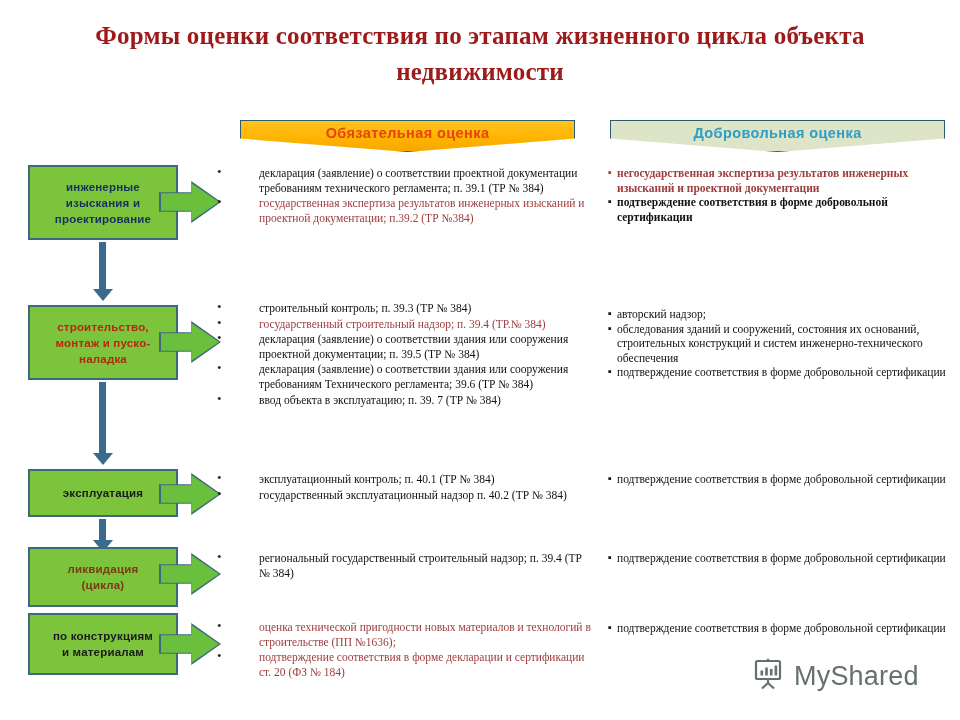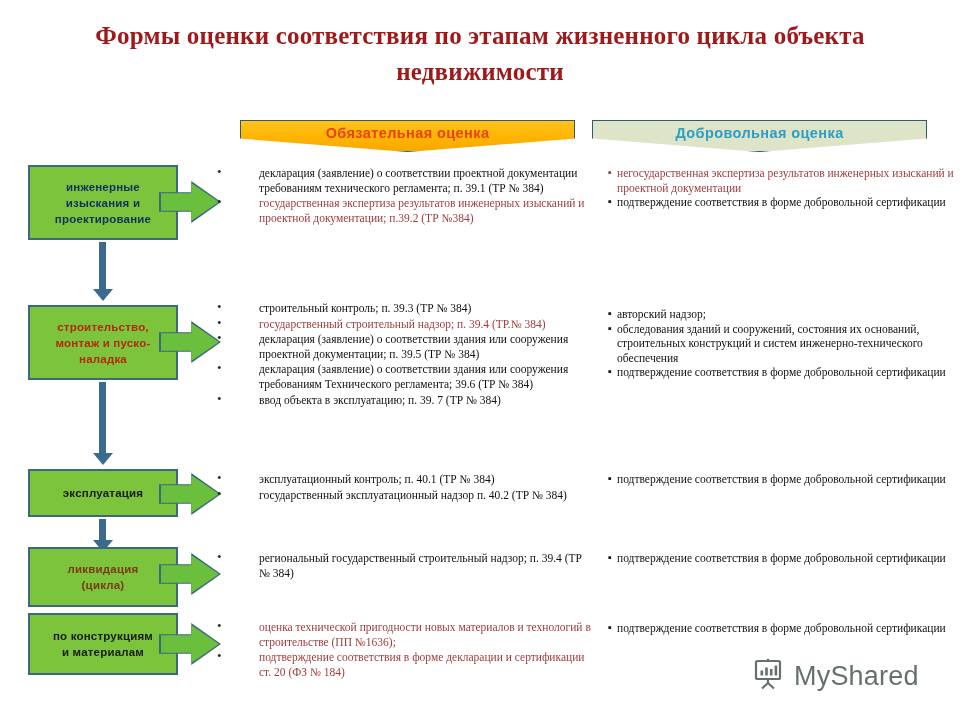--- a/index.html
+++ b/index.html
@@ -38,21 +38,21 @@
     font-size:14.5px;font-weight:bold;letter-spacing:.4px;
   }
   #banner-mandatory{
     left:240px;top:120px;width:335px;
     background:linear-gradient(180deg,#FFC321 0%,#FFB400 55%,#F7A800 100%);
     border:1px solid #2E5C6E;
     text-align:center;
   }
   #banner-mandatory span{color:#E8430C;}
   #banner-voluntary{
-    left:592px;top:120px;width:335px;
+    left:610px;top:120px;width:335px;
     background:#DDE4C8;
     border:1px solid #2E5C6E;
   }
   #banner-voluntary span{color:#2E9FC4;}
 
   
   .stage{
     position:absolute;
     background:#7DC43D;
     border:2px solid #3C6A7C;
@@ -219,21 +219,21 @@
 
 <div class="col-mand" style="top:551px;">
   <div class="li blk">региональный государственный строительный надзор; п. 39.4 (ТР № 384)</div>
 </div>
 
 <div class="col-mand" style="top:620px;">
   <div class="li red">оценка технической пригодности новых материалов и технологий в строительстве (ПП №1636);</div>
   <div class="li red">подтверждение соответствия в форме декларации и сертификации ст. 20 (ФЗ № 184)</div>
 </div>
 
-<div class="col-vol" style="top:166px;">
+<div class="col-vol" style="top:166px;font-weight:bold;">
   <div class="li red redsq">негосударственная экспертиза результатов инженерных изысканий и проектной документации</div>
   <div class="li blk blksq">подтверждение соответствия в форме добровольной сертификации</div>
 </div>
 
 <div class="col-vol" style="top:307px;">
   <div class="li blk blksq">авторский надзор;</div>
   <div class="li blk blksq">обследования зданий и сооружений, состояния их оснований, строительных конструкций и систем инженерно-технического обеспечения</div>
   <div class="li blk blksq">подтверждение соответствия в форме добровольной сертификации</div>
 </div>
 

